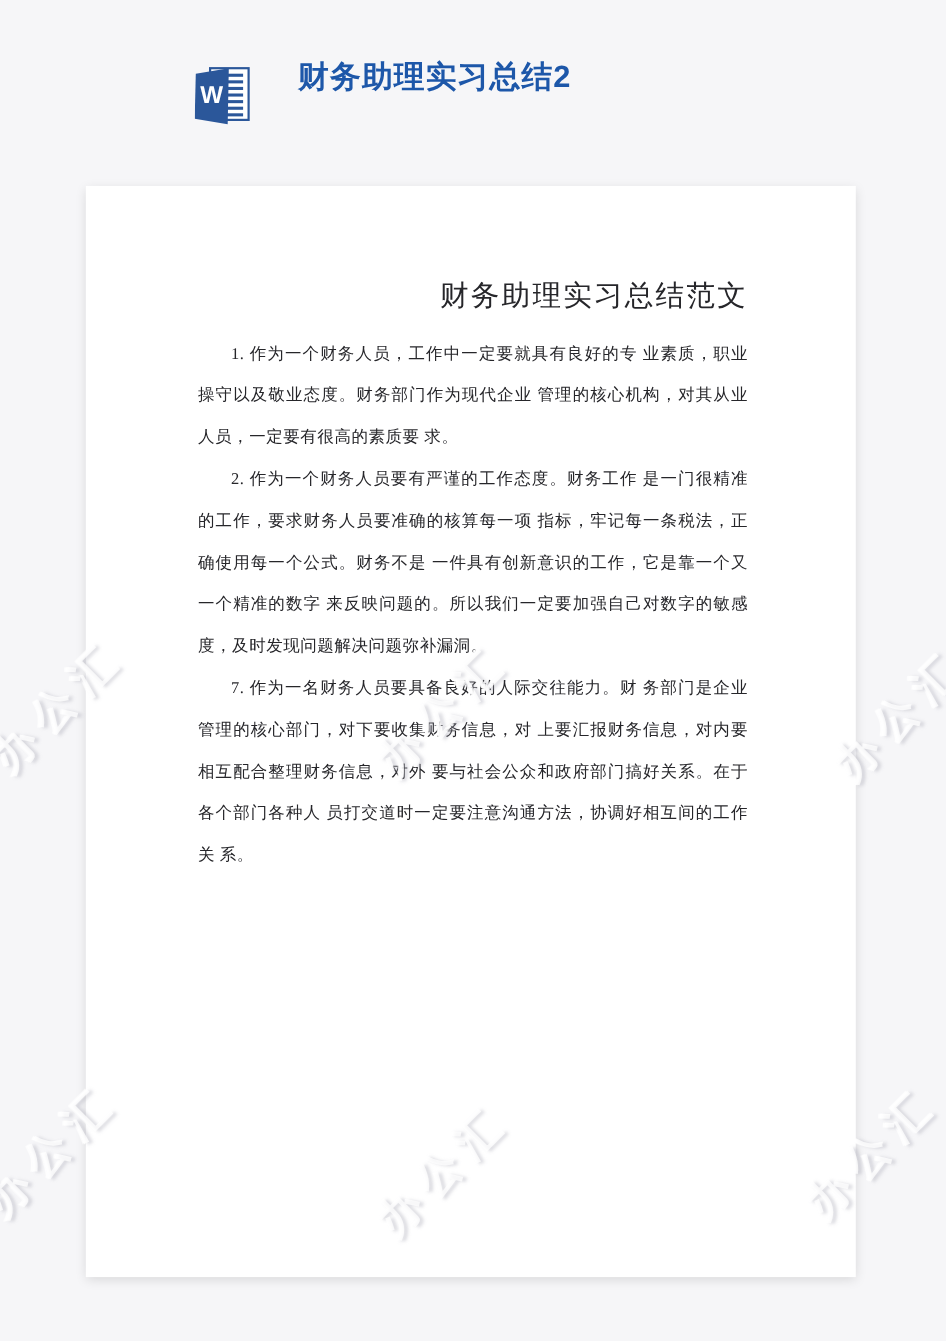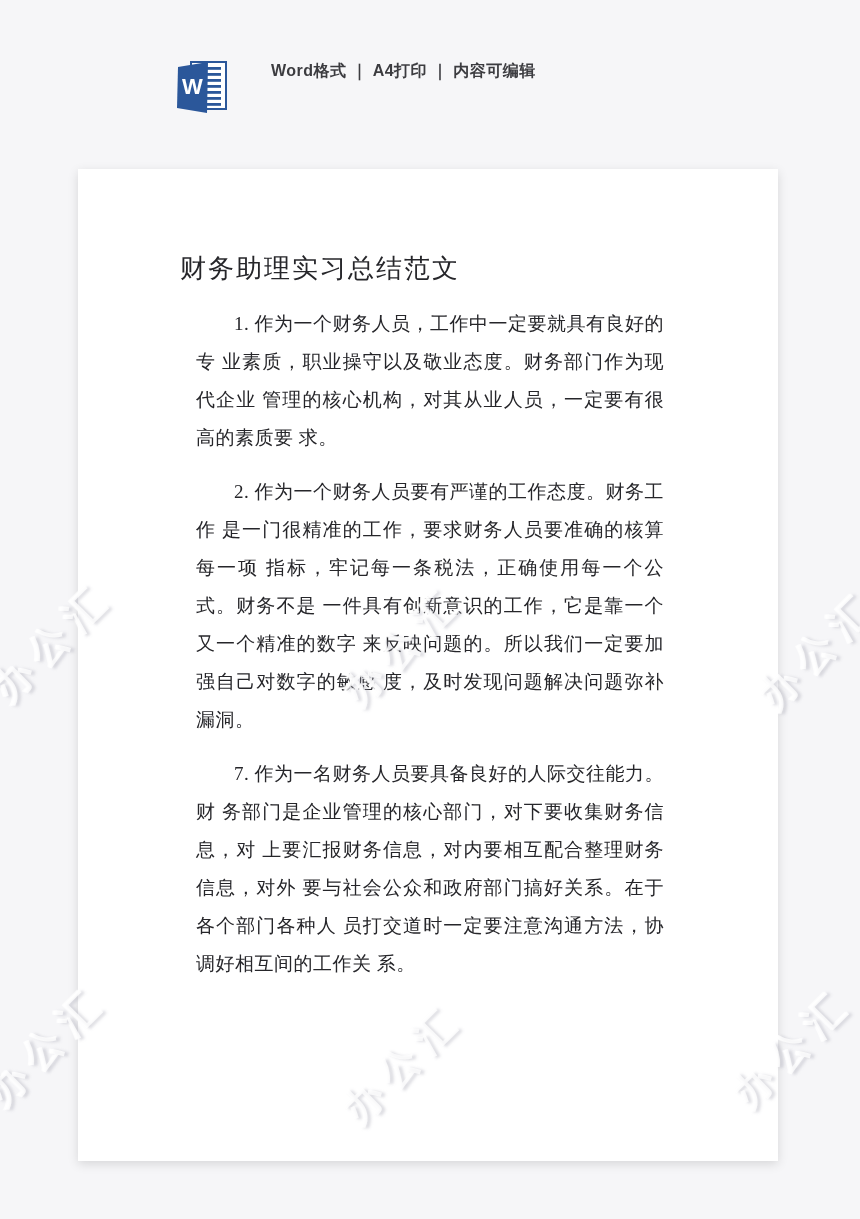--- a/index.html
+++ b/index.html
@@ -65,26 +65,26 @@
     box-sizing: border-box;
     padding: 0 98px 0 102px;
     font-family: "Liberation Serif", "DejaVu Serif", serif;
     color: #26262a;
   }
   .doc-title {
     margin: 80px 0 14px 0;
     font-size: 26px;
     line-height: 40px;
     font-weight: normal;
-    text-align: left;
+    text-align: right;
     letter-spacing: 2px;
   }
   .paper p {
-    margin: 16px;
-    font-size: 19px;
+    margin: 0;
+    font-size: 15px;
     line-height: 38px;
     text-align: justify;
     text-indent: 2em;
     white-space: pre-wrap;
     letter-spacing: 0.5px;
   }
 
   
   .wm {
     position: absolute;
@@ -119,21 +119,21 @@
       <rect x="21" y="13" width="23" height="2.8" fill="#2b579a"></rect>
       <rect x="21" y="19" width="23" height="2.8" fill="#2b579a"></rect>
       <rect x="21" y="25" width="23" height="2.8" fill="#2b579a"></rect>
       <rect x="21" y="31" width="23" height="2.8" fill="#2b579a"></rect>
       <rect x="21" y="37" width="23" height="2.8" fill="#2b579a"></rect>
       <rect x="21" y="43" width="23" height="2.8" fill="#2b579a"></rect>
       <polygon points="1,7 31,2 30,53 0,48" fill="#2b579a"></polygon>
       <text class="w-glyph" x="15.5" y="34" text-anchor="middle">W</text>
     </svg>
     <div class="header-text">
-      <div class="subtitle">Word格式 ｜ A4打印 ｜ 内容可编辑</div>
+      <h1>财务助理实习总结2</h1>
     </div>
   </div>
 
   <div class="paper">
     <h2 class="doc-title">财务助理实习总结范文</h2>
     <p>1. 作为一个财务人员，工作中一定要就具有良好的专 业素质，职业操守以及敬业态度。财务部门作为现代企业 管理的核心机构，对其从业人员，一定要有很高的素质要 求。</p>
     <p>2. 作为一个财务人员要有严谨的工作态度。财务工作 是一门很精准的工作，要求财务人员要准确的核算每一项 指标，牢记每一条税法，正确使用每一个公式。财务不是 一件具有创新意识的工作，它是靠一个又一个精准的数字 来反映问题的。所以我们一定要加强自己对数字的敏感 度，及时发现问题解决问题弥补漏洞。</p>
     <p>7. 作为一名财务人员要具备良好的人际交往能力。财 务部门是企业管理的核心部门，对下要收集财务信息，对 上要汇报财务信息，对内要相互配合整理财务信息，对外 要与社会公众和政府部门搞好关系。在于各个部门各种人 员打交道时一定要注意沟通方法，协调好相互间的工作关 系。</p>
   </div>
 

